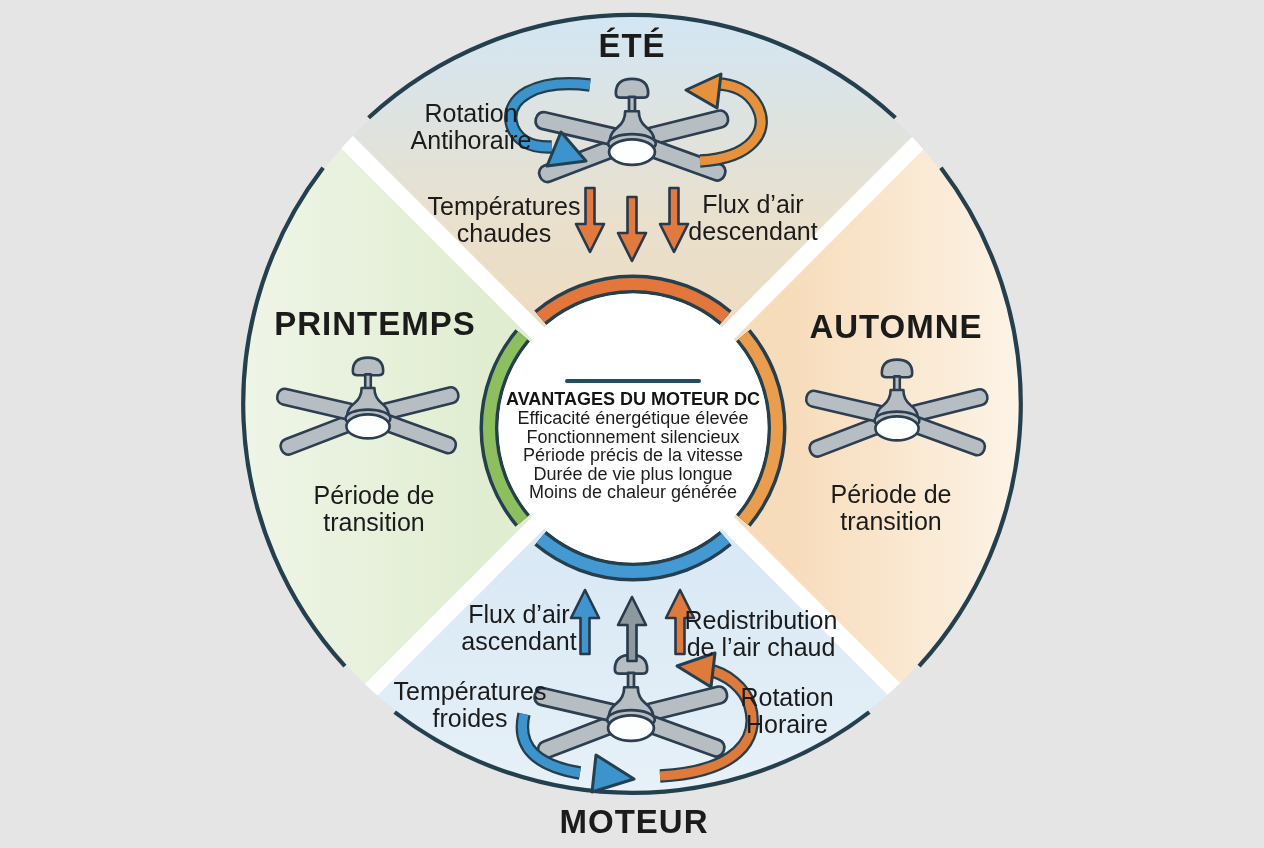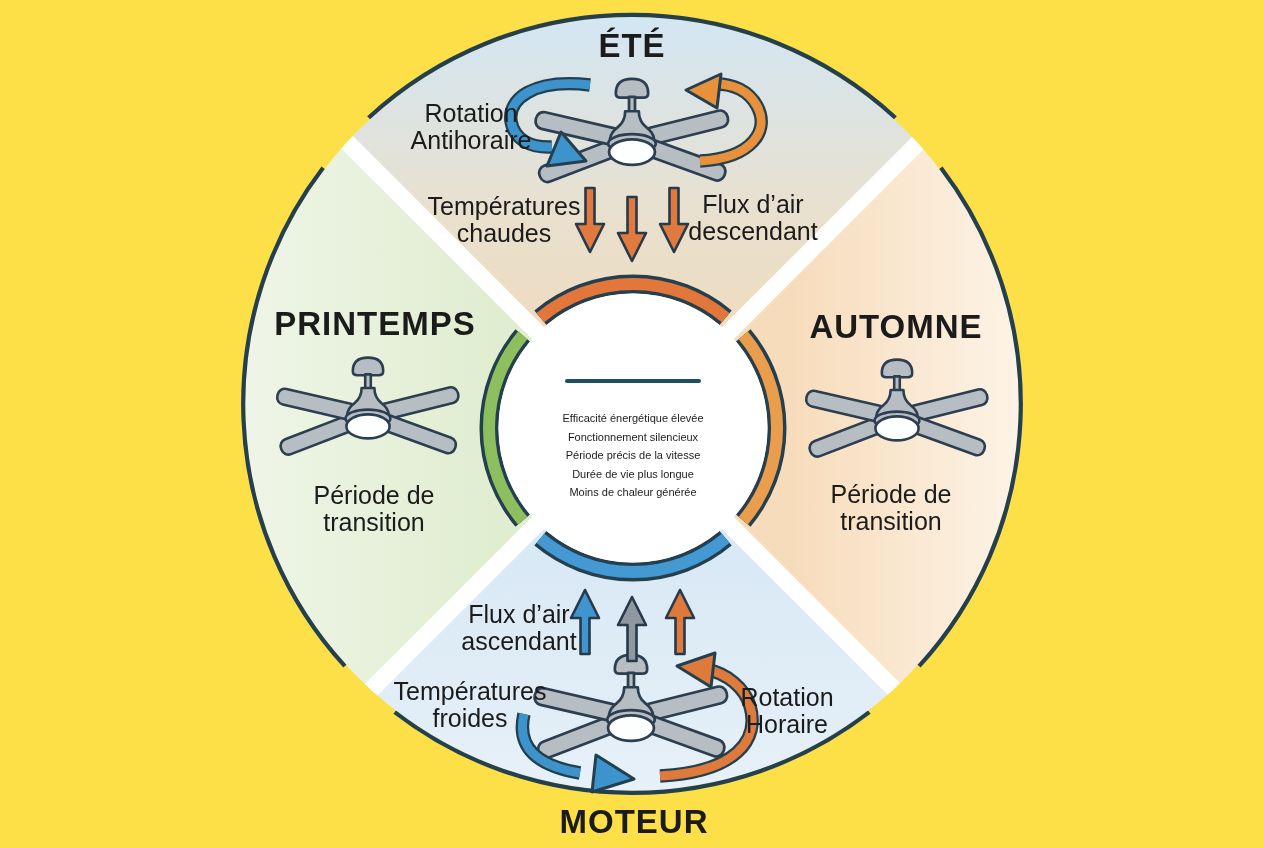--- a/index.html
+++ b/index.html
@@ -1,36 +1,36 @@
 <!DOCTYPE html>
 <html><head>
 <meta charset="utf-8">
 <style>
   html,body{margin:0;padding:0;background:#ffffff;}
   #stage{
-    position:relative;width:1264px;height:848px;background:#fde047;overflow:hidden;
+    position:relative;width:1264px;height:848px;background:#e5e5e5;overflow:hidden;
     font-family:"Liberation Sans",sans-serif;color:#1b1b1b;
   }
   #stage svg{position:absolute;left:0;top:0;}
   .lbl{
     position:absolute;transform:translate(-50%,-50%);
     text-align:center;white-space:pre-line;line-height:1.08;
     color:#1b1b1b;font-family:"Liberation Sans",sans-serif;
   }
   .season{font-size:33px;font-weight:700;letter-spacing:1px;}
   .note{font-size:25px;font-weight:400;}
   .center-title{font-size:34px;font-weight:700;color:#1b567c;letter-spacing:.5px;}
   .center-underline{
     position:absolute;left:633px;top:379px;transform:translateX(-50%);
     width:136px;height:4px;background:#1d4e66;border-radius:2px;
   }
   .center-sub{font-size:18px;font-weight:700;color:#141414;}
   .adv-list{
     position:absolute;left:633px;top:409px;transform:translateX(-50%);
-    text-align:center;font-size:11px;line-height:18.6px;color:#1c1c1c;white-space:nowrap;
+    text-align:center;font-size:18px;line-height:18.6px;color:#1c1c1c;white-space:nowrap;
   }
 </style>
 </head>
 <body>
 
 <div id="stage">
 
   <svg width="1264" height="848" viewBox="0 0 1264 848">
     <defs>
       <clipPath id="circleClip">
@@ -155,29 +155,32 @@
 descendant</div>
 
   <div class="lbl season" style="left:375px;top:324px;">PRINTEMPS</div>
   <div class="lbl season" style="left:896px;top:327px;">AUTOMNE</div>
   <div class="lbl note" style="left:374px;top:509px;">Période de
 transition</div>
   <div class="lbl note" style="left:891px;top:508px;">Période de
 transition</div>
 
   <div class="center-underline"></div>
+  <div class="lbl center-sub" style="left:633px;top:400px;">AVANTAGES DU MOTEUR DC</div>
   <div class="adv-list">
     <div>Efficacité énergétique élevée</div>
     <div>Fonctionnement silencieux</div>
     <div>Période précis de la vitesse</div>
     <div>Durée de vie plus longue</div>
     <div>Moins de chaleur générée</div>
   </div>
 
   <div class="lbl note" style="left:519px;top:628px;">Flux d’air
 ascendant</div>
+  <div class="lbl note" style="left:761px;top:634px;">Redistribution
+de l’air chaud</div>
   <div class="lbl note" style="left:470px;top:705px;">Températures
 froides</div>
   <div class="lbl note" style="left:787px;top:711px;">Rotation
 Horaire</div>
   <div class="lbl season" style="left:634px;top:822px;">MOTEUR</div>
 
 </div>
 
 </body></html>

